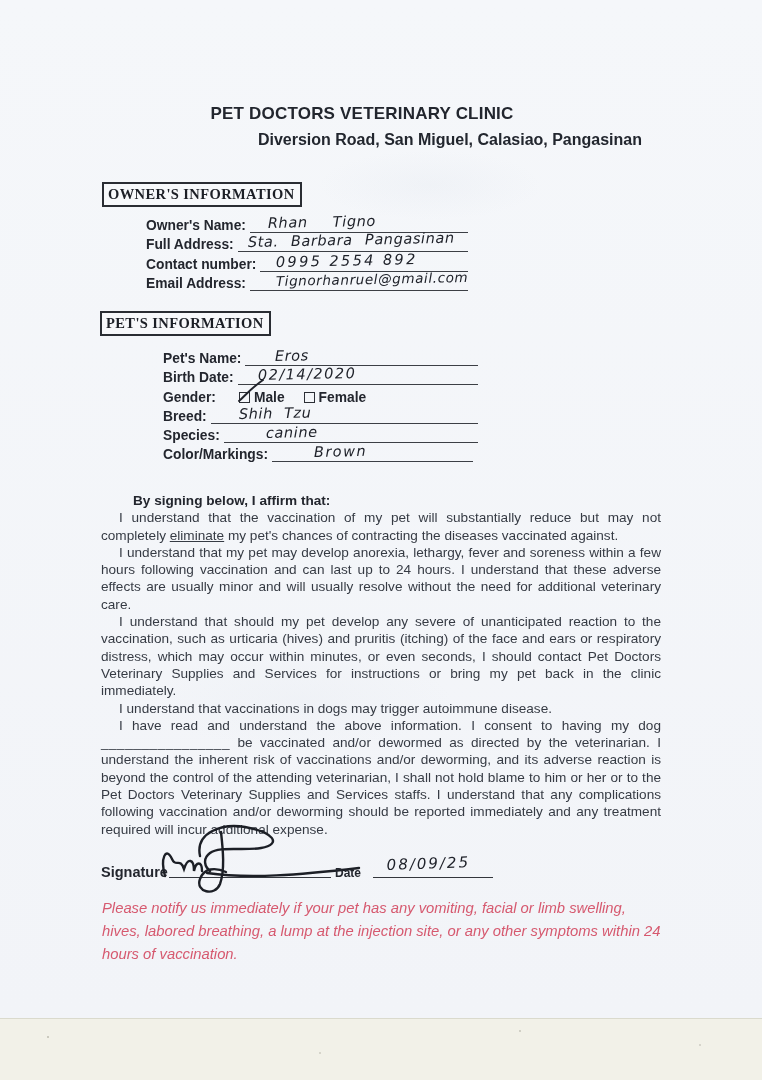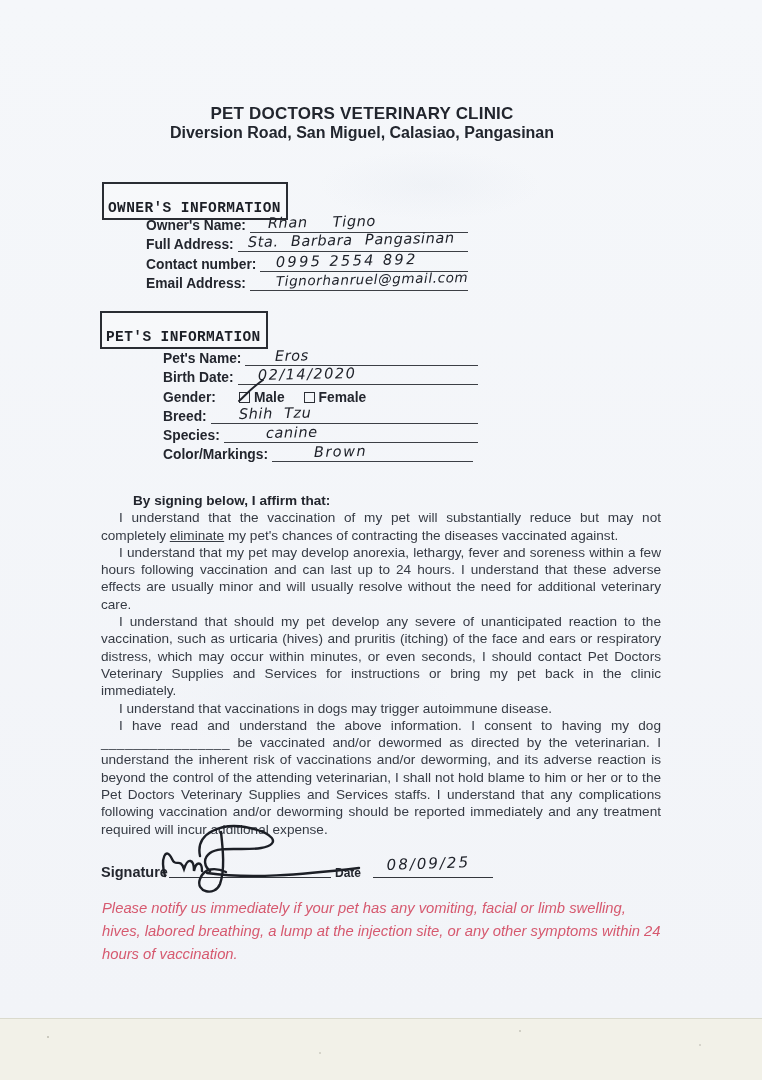--- a/index.html
+++ b/index.html
@@ -9,26 +9,26 @@
     background:
       radial-gradient(160px 50px at 430px 185px, rgba(195,205,220,0.10), transparent 70%),
       radial-gradient(220px 70px at 300px 700px, rgba(195,205,220,0.08), transparent 70%),
       linear-gradient(#f5f7fa, #f2f4f8 94%, #f2f4f8);
     font-family:"Liberation Sans", sans-serif;
     color:#363b44;
   }
   
   .header{position:absolute;top:104px;left:82px;width:560px;text-align:center;}
   .clinic-name{font-size:17px;font-weight:bold;color:#22262e;letter-spacing:.2px;}
-  .clinic-address{font-size:16px;font-weight:bold;color:#22262e;}
+  .clinic-address{font-size:16px;font-weight:bold;color:#22262e;margin-top:7px;text-align:right;}
   
   .section-box{
     position:absolute;display:inline-block;
-    border:2px solid #2a2d33;padding:16px 5px 2px 4px;
-    font-family:Liberation Mono, monospace;
+    border:2px solid #2a2d33;padding:2px 5px 2px 4px;
+    font-family:Liberation Serif, serif;
     font-size:14.5px;font-weight:bold;color:#1c1f26;letter-spacing:.4px;
     background:rgba(255,255,255,0.25);
   }
   .owner-heading{top:182px;left:102px;}
   .pet-heading{top:311px;left:100px;}
   
   .fields{position:absolute;text-align:center;}
   .owner-fields{top:214px;left:146px;width:322px;}
   .pet-fields{top:347px;left:163px;width:315px;}
   .frow{display:flex;align-items:flex-end;height:19.2px;}

